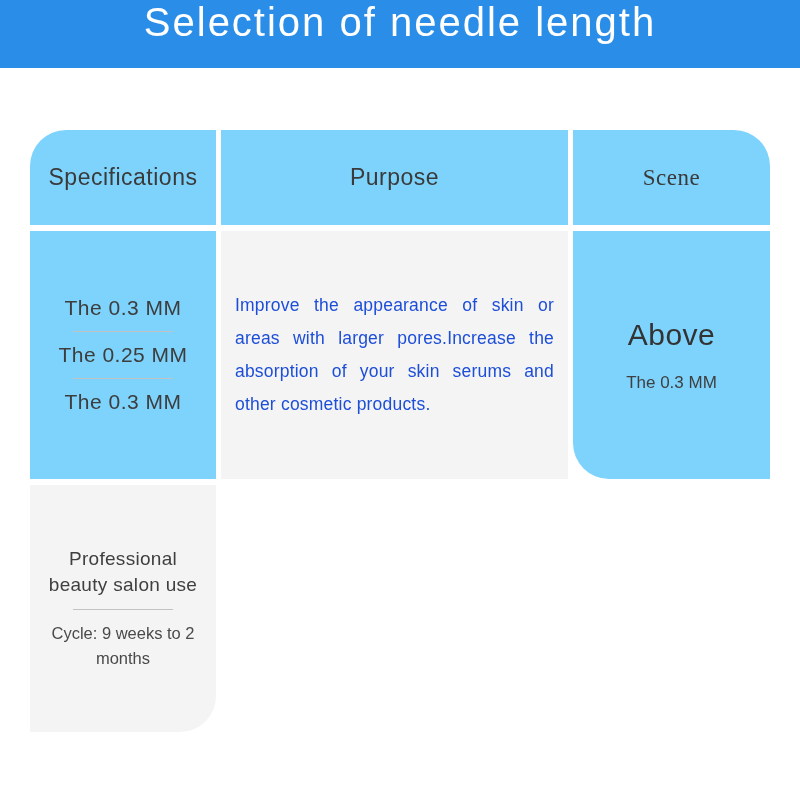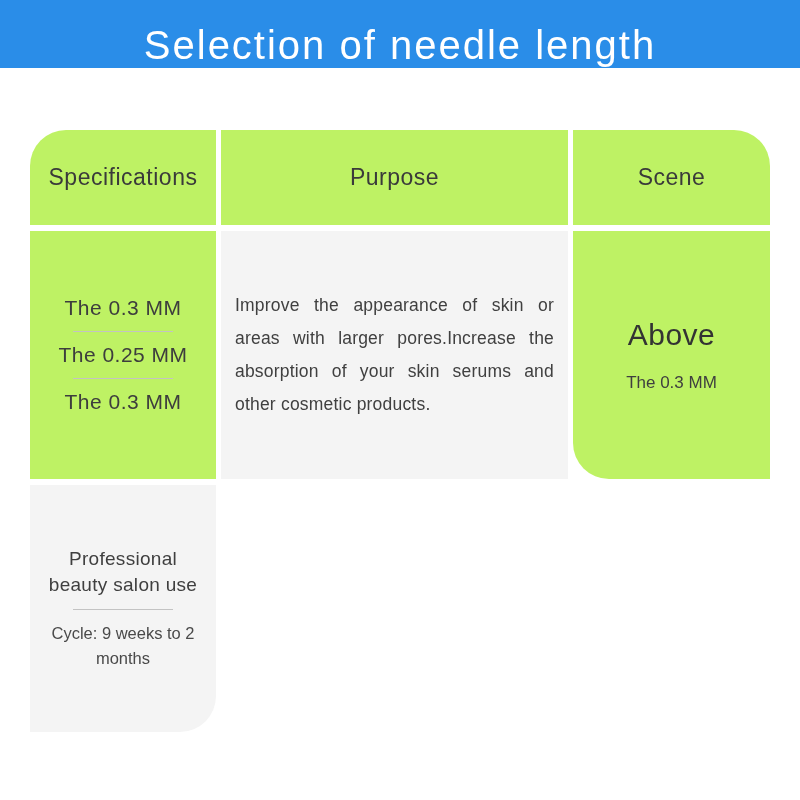--- a/index.html
+++ b/index.html
@@ -6,21 +6,21 @@
   html, body { background: #ffffff; }
   body {
     font-family: "Liberation Sans", "DejaVu Sans", sans-serif;
     width: 800px; height: 800px;
     position: relative;
     overflow: hidden;
   }
   .banner {
     width: 800px; height: 68px;
     background: #2a8de8;
-    display: flex; align-items: flex-end; justify-content: center;
+    display: flex; align-items: flex-start; justify-content: center;
   }
   .banner h1 {
     color: #ffffff;
     font-size: 40px;
     font-weight: 500;
     letter-spacing: 2px;
   }
   .table {
     width: 740px;
     margin: 62px auto 0 auto;
@@ -30,24 +30,24 @@
     column-gap: 5px;
     row-gap: 6px;
   }
   .cell {
     display: flex;
     flex-direction: column;
     align-items: center;
     justify-content: center;
     text-align: center;
   }
-  .cell.dark  { background: #bef264; }
+  .cell.dark  { background: #7dd3fc; }
   .cell.light { background: #f4f4f4; }
   .corner-tl { border-top-left-radius: 36px; }
-  .corner-tr { border-top-right-radius: 36px; }
+  .corner-tr { border-top-right-radius: 36px; font-family: Liberation Serif, serif; }
   .corner-bl { border-bottom-left-radius: 36px; gap: 13px; }
   .corner-br { border-bottom-right-radius: 36px; }
 
   .head-label {
     font-size: 23px;
     color: #3a3a3a;
     letter-spacing: 0.5px;
   }
   .spec-item {
     font-size: 21px;
@@ -56,21 +56,21 @@
   }
   .divider {
     width: 100px;
     height: 1px;
     background: #c3c3c3;
     margin: 11px auto;
   }
   .purpose-text {
     font-size: 17.5px;
     line-height: 33px;
-    color: #404040;
+    color: #1d4ed8;
     text-align: justify;
     padding: 0 14px;
     letter-spacing: 0.2px;
   }
   .scene-title {
     font-size: 20px;
     color: #3f3f3f;
     letter-spacing: 0.3px;
   }
   .scene-title.two-line {

